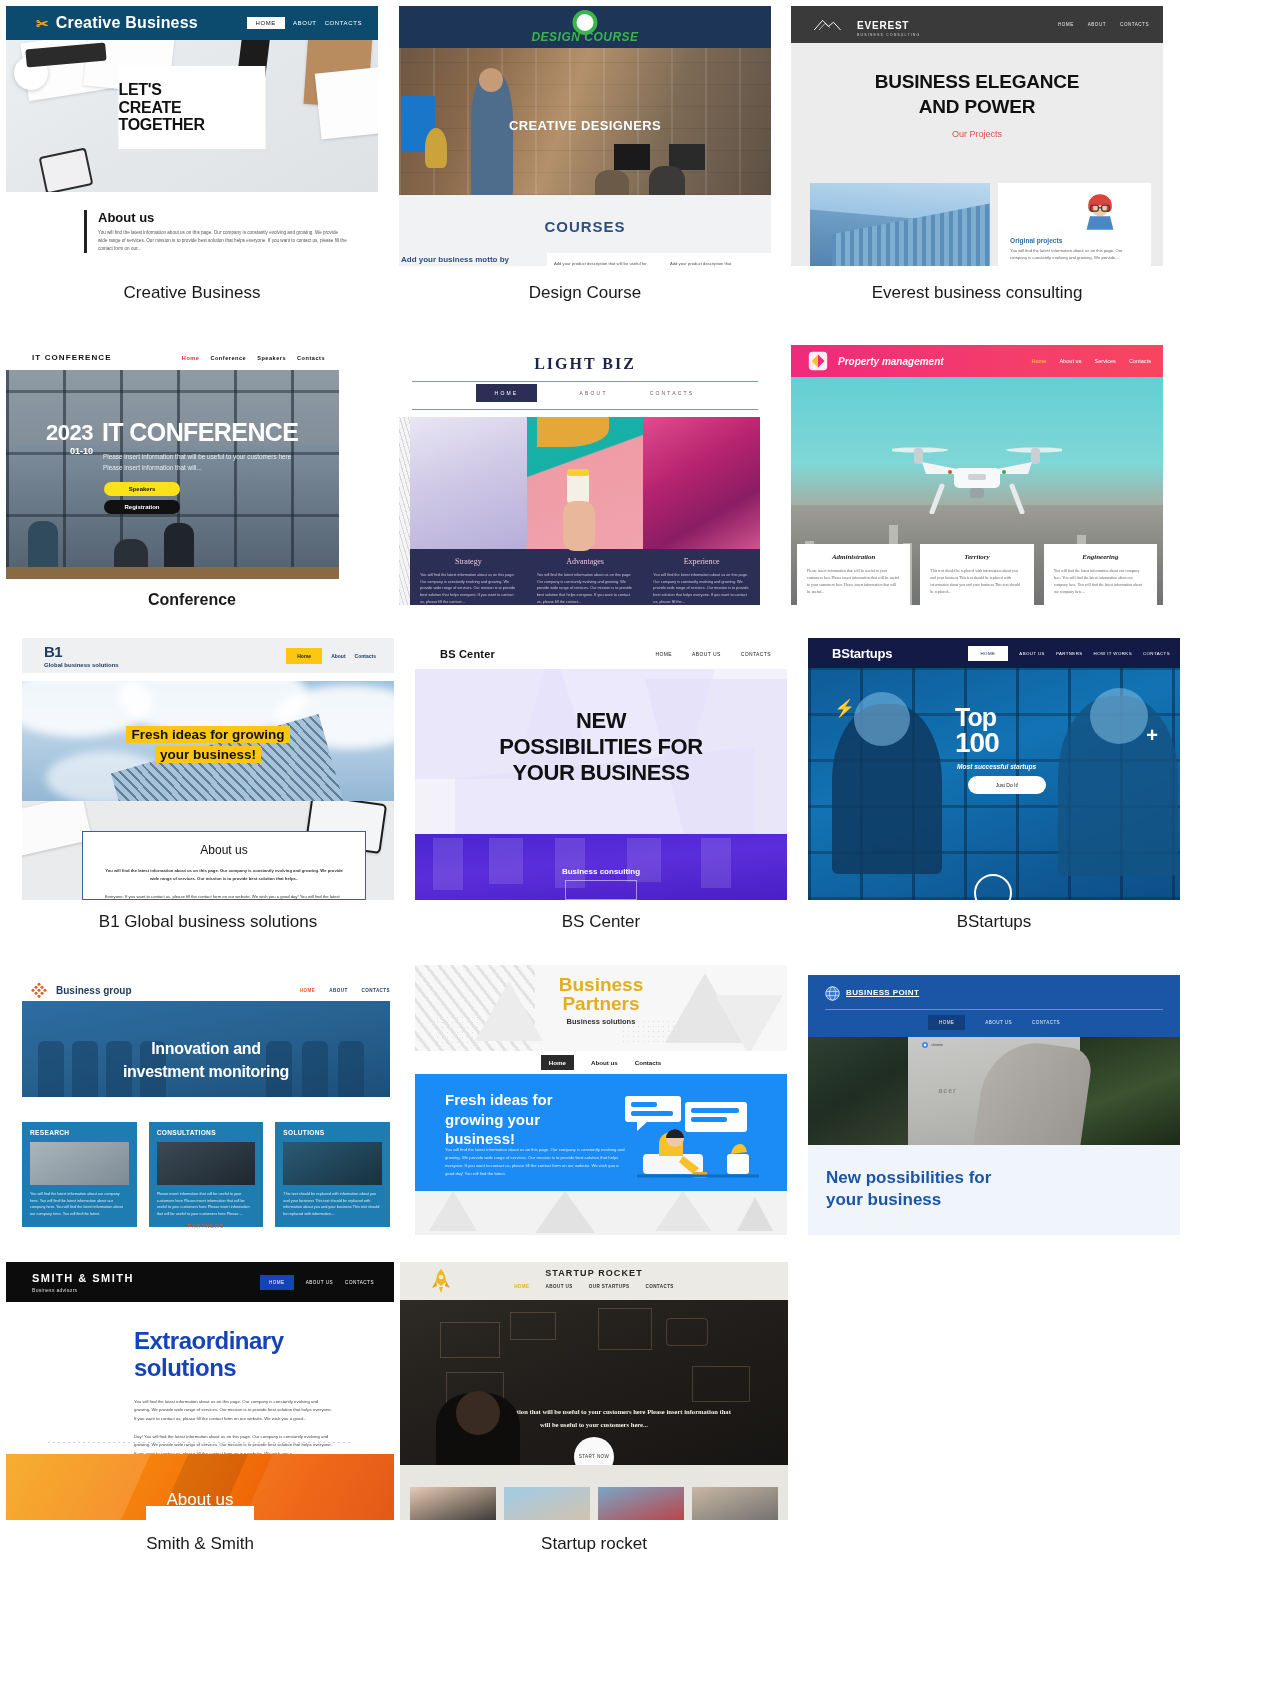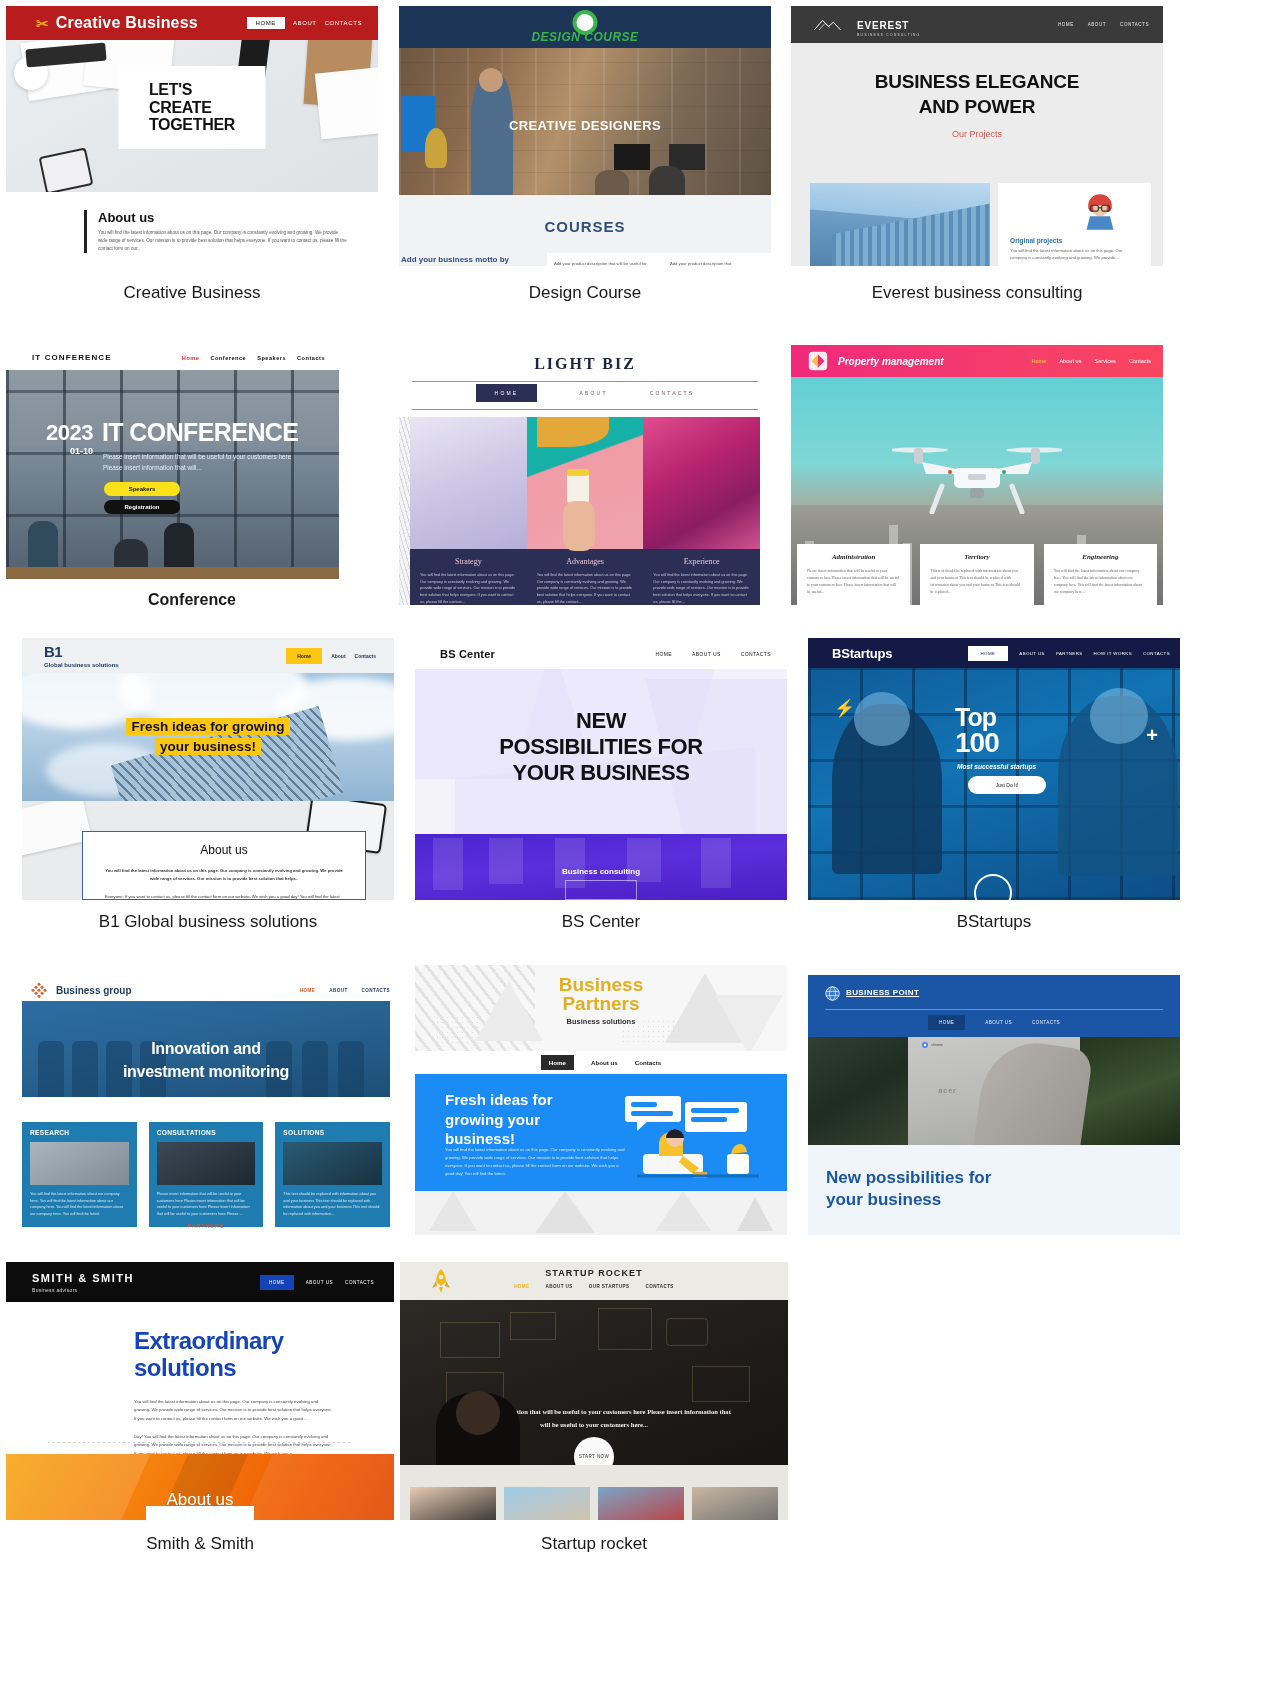--- a/index.html
+++ b/index.html
@@ -6,30 +6,30 @@
   body{width:1281px;height:1693px;font-family:"Liberation Sans",sans-serif;-webkit-font-smoothing:antialiased;}
   .grid{position:relative;width:1281px;height:1693px;}
   .cell{position:absolute;}
   .thumb{position:relative;overflow:hidden;background:#fff;}
   .caption{position:absolute;width:100%;text-align:center;font-size:17px;color:#1a1a1a;font-family:"Liberation Sans",sans-serif;}
 
   
   .bar{position:absolute;left:0;right:0;}
 
   
-  .cb-head{height:34px;background:#b91c1c;top:0;display:flex;align-items:center;}
+  .cb-head{height:34px;background:#0c4a6e;top:0;display:flex;align-items:center;}
   .cb-logo{color:#fff;font-size:16px;font-weight:bold;margin-left:30px;letter-spacing:.2px;}
   .cb-scissor{display:inline-block;margin-right:7px;color:#f0a020;font-size:15px;vertical-align:-1px;}
   .cb-nav{margin-left:auto;margin-right:16px;display:flex;gap:8px;align-items:center;font-size:6px;color:#fff;letter-spacing:.6px;}
   .cb-nav .act{background:#fff;color:#111;padding:3px 9px;}
   .cb-hero{position:absolute;top:34px;left:0;right:0;height:152px;
      background:linear-gradient(150deg,#eceff2 0%,#e6e9ec 40%,#dfe2e5 100%);overflow:hidden;}
   .cb-paper{position:absolute;background:#fdfdfd;box-shadow:0 1px 3px rgba(0,0,0,.15);}
   .cb-card{position:absolute;left:50%;transform:translateX(-50%);top:26px;width:147px;height:83px;background:#fff;
-      display:flex;align-items:center;justify-content:center;}
+      display:flex;align-items:center;justify-content:flex-start;}
   .cb-card b{font-size:16px;line-height:1.12;color:#111;font-weight:bold;letter-spacing:-.3px;}
   .cb-about{position:absolute;top:204px;left:78px;border-left:3px solid #222;padding-left:11px;width:250px;}
   .cb-about h3{margin:0;font-size:13px;color:#111;}
   .cb-about p{margin:4px 0 0;font-size:4.6px;line-height:1.75;color:#555;}
 
   
   .dc-head{top:0;height:42px;background:#1d3557;}
   .dc-dot{position:absolute;left:50%;top:4px;transform:translateX(-50%);width:17px;height:17px;border-radius:50%;
      background:#fff;border:4px solid #39b54a;}
   .dc-title{position:absolute;top:24px;left:0;right:0;text-align:center;color:#39b54a;font-size:12px;
@@ -122,21 +122,21 @@
   .pm-card h5{margin:0;text-align:center;font-family:"Liberation Serif",serif;font-size:7px;font-weight:bold;color:#222;font-style:italic;}
   .pm-card p{margin:7px 0 0;font-size:3.9px;color:#666;line-height:1.8;font-family:"Liberation Serif",serif;}
 
   
   .b1-head{top:0;height:35px;background:#eef0f1;display:flex;align-items:center;}
   .b1-l{margin-left:22px;}
   .b1-l b{display:block;font-size:15px;color:#1f3b63;letter-spacing:-.5px;line-height:1;}
   .b1-l i{display:block;font-style:normal;font-size:6px;color:#1f3b63;font-weight:bold;margin-top:3px;}
   .b1-nav{margin-left:auto;margin-right:18px;display:flex;gap:9px;align-items:center;font-size:5px;color:#1f3b63;font-weight:bold;}
   .b1-nav .act{background:#fcc611;color:#222;padding:5px 11px;}
-  .b1-hero{position:absolute;top:35px;left:0;right:0;height:128px;overflow:hidden;
+  .b1-hero{position:absolute;top:43px;left:0;right:0;height:128px;overflow:hidden;
      background:linear-gradient(180deg,#9cc0de 0%,#bcd4e8 35%,#8fb4d3 100%);}
   .b1-cloud{position:absolute;border-radius:50%;background:rgba(255,255,255,.85);filter:blur(4px);}
   .b1-bld{position:absolute;left:26%;bottom:-18%;width:58%;height:70%;transform:rotate(-16deg);
      background:repeating-linear-gradient(62deg,#5e7f9c 0 2px,#a8c3d8 2px 7px);}
   .b1-h{position:absolute;left:0;right:0;top:44px;text-align:center;}
   .b1-h span{background:#fcc611;color:#111;font-size:13.5px;font-weight:bold;padding:1px 5px;line-height:1.5;}
   .b1-low{position:absolute;top:163px;left:0;right:0;bottom:0;background:#e9ebed;overflow:hidden;}
   .b1-paper{position:absolute;background:#fbfbfb;box-shadow:0 1px 3px rgba(0,0,0,.18);}
   .b1-about{position:absolute;left:60px;right:28px;top:30px;bottom:0;background:#fff;border:1px solid #3a5fa0;padding:11px 22px;}
   .b1-about h3{margin:0;text-align:center;font-size:12px;font-weight:normal;color:#111;}

